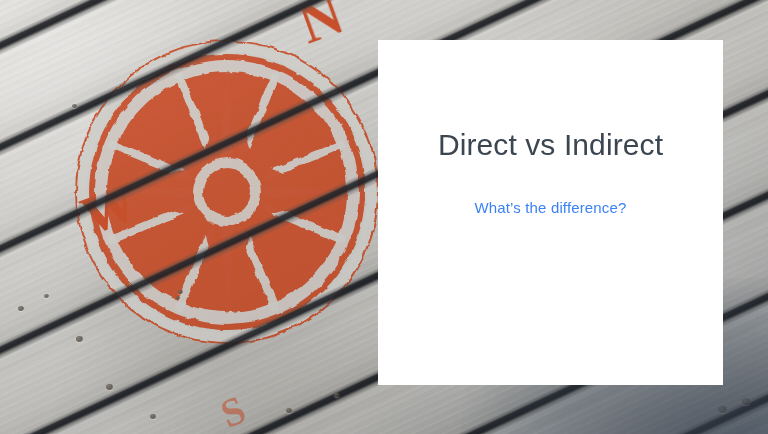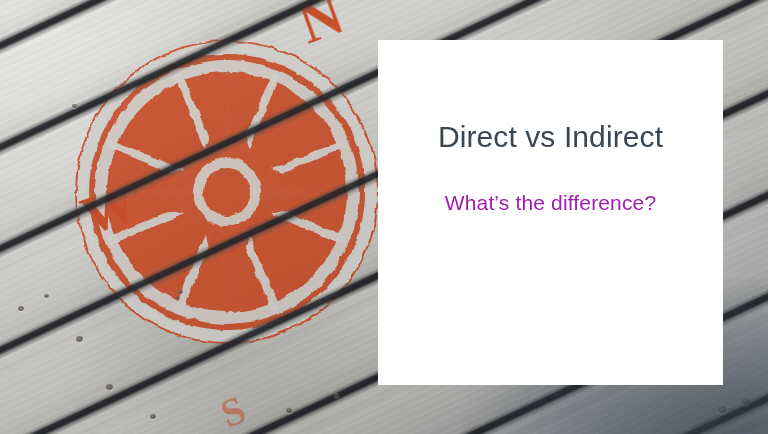--- a/index.html
+++ b/index.html
@@ -187,42 +187,42 @@
 
   
   .card {
     position: absolute;
     left: 378px;
     top: 40px;
     width: 345px;
     height: 345px;
     background: #ffffff;
     box-sizing: border-box;
-    padding: 4px 22px;
+    padding: 12px 22px;
     display: flex;
     flex-direction: column;
     align-items: center;
   }
   .title-block {
     margin-top: 72px;
     width: 100%;
     text-align: center;
   }
   .title-line {
     color: #3b4651;
     font-size: 30px;
     font-weight: 400;
     line-height: 1.42;
     letter-spacing: .1px;
     white-space: nowrap;
   }
   .subtitle {
     margin-top: 32px;
-    color: #a21caf;
-    font-size: 21px;
+    color: #3b82f6;
+    font-size: 15px;
     font-weight: 400;
     letter-spacing: .15px;
     text-align: center;
   }
 </style>
 </head>
 <body>
 
 <div id="stage">
 

